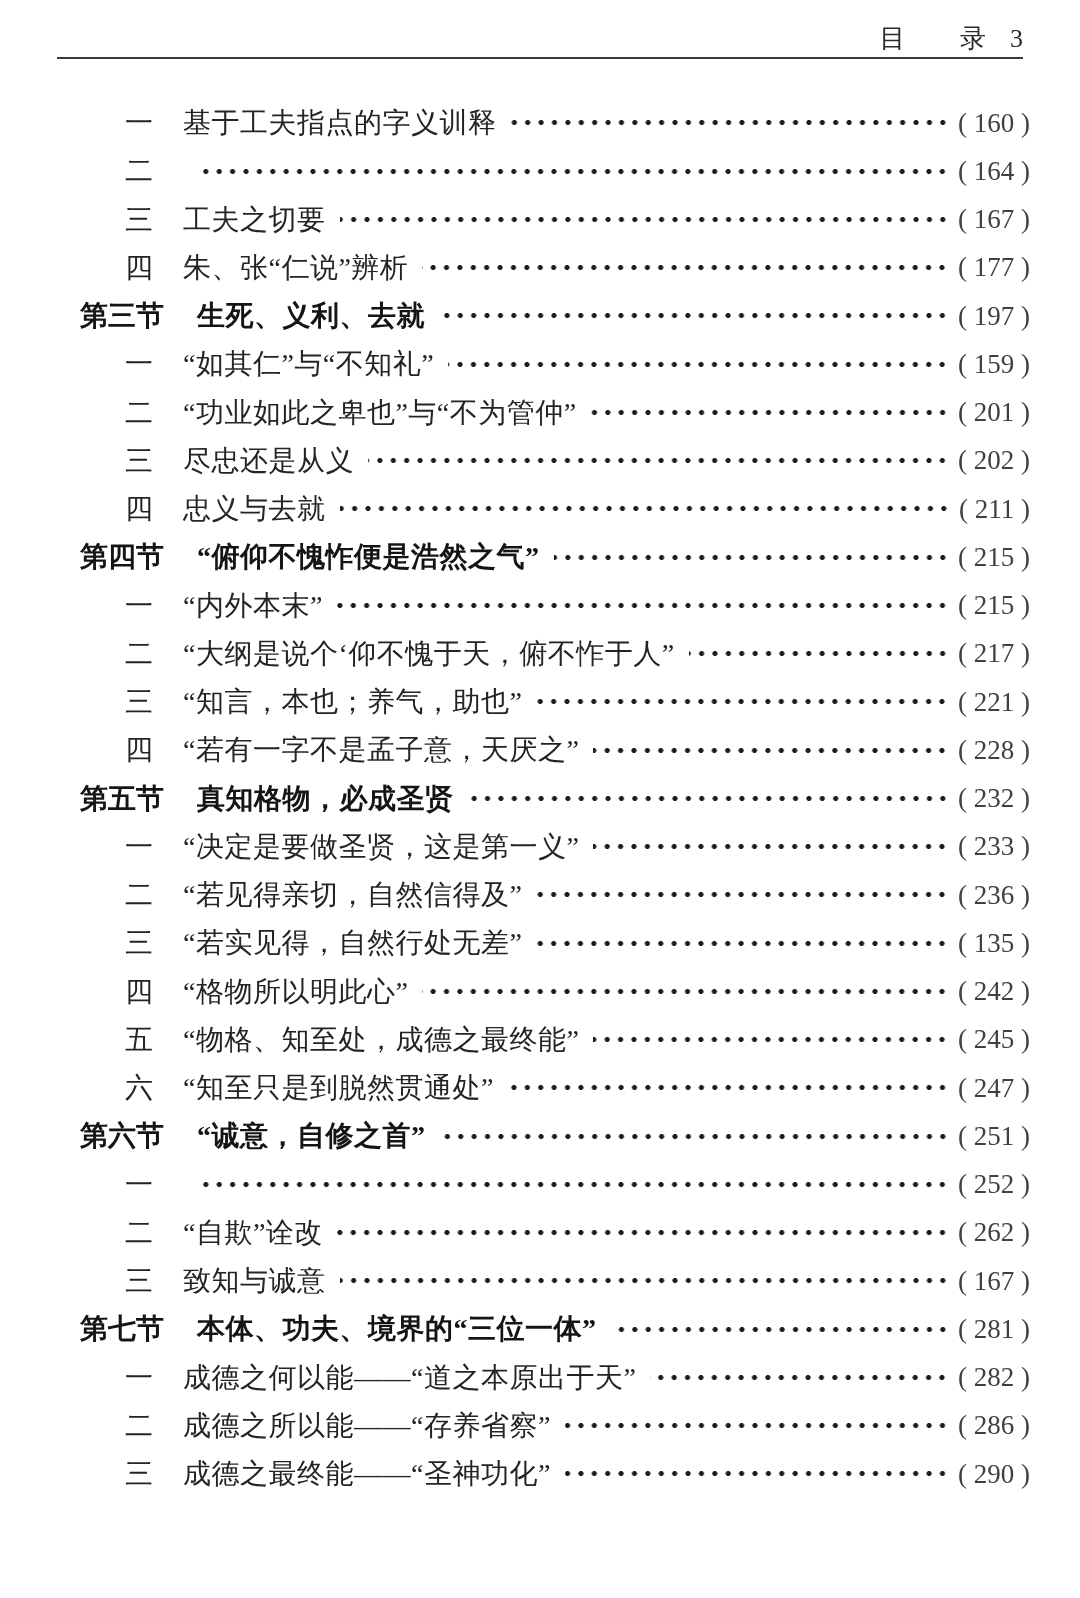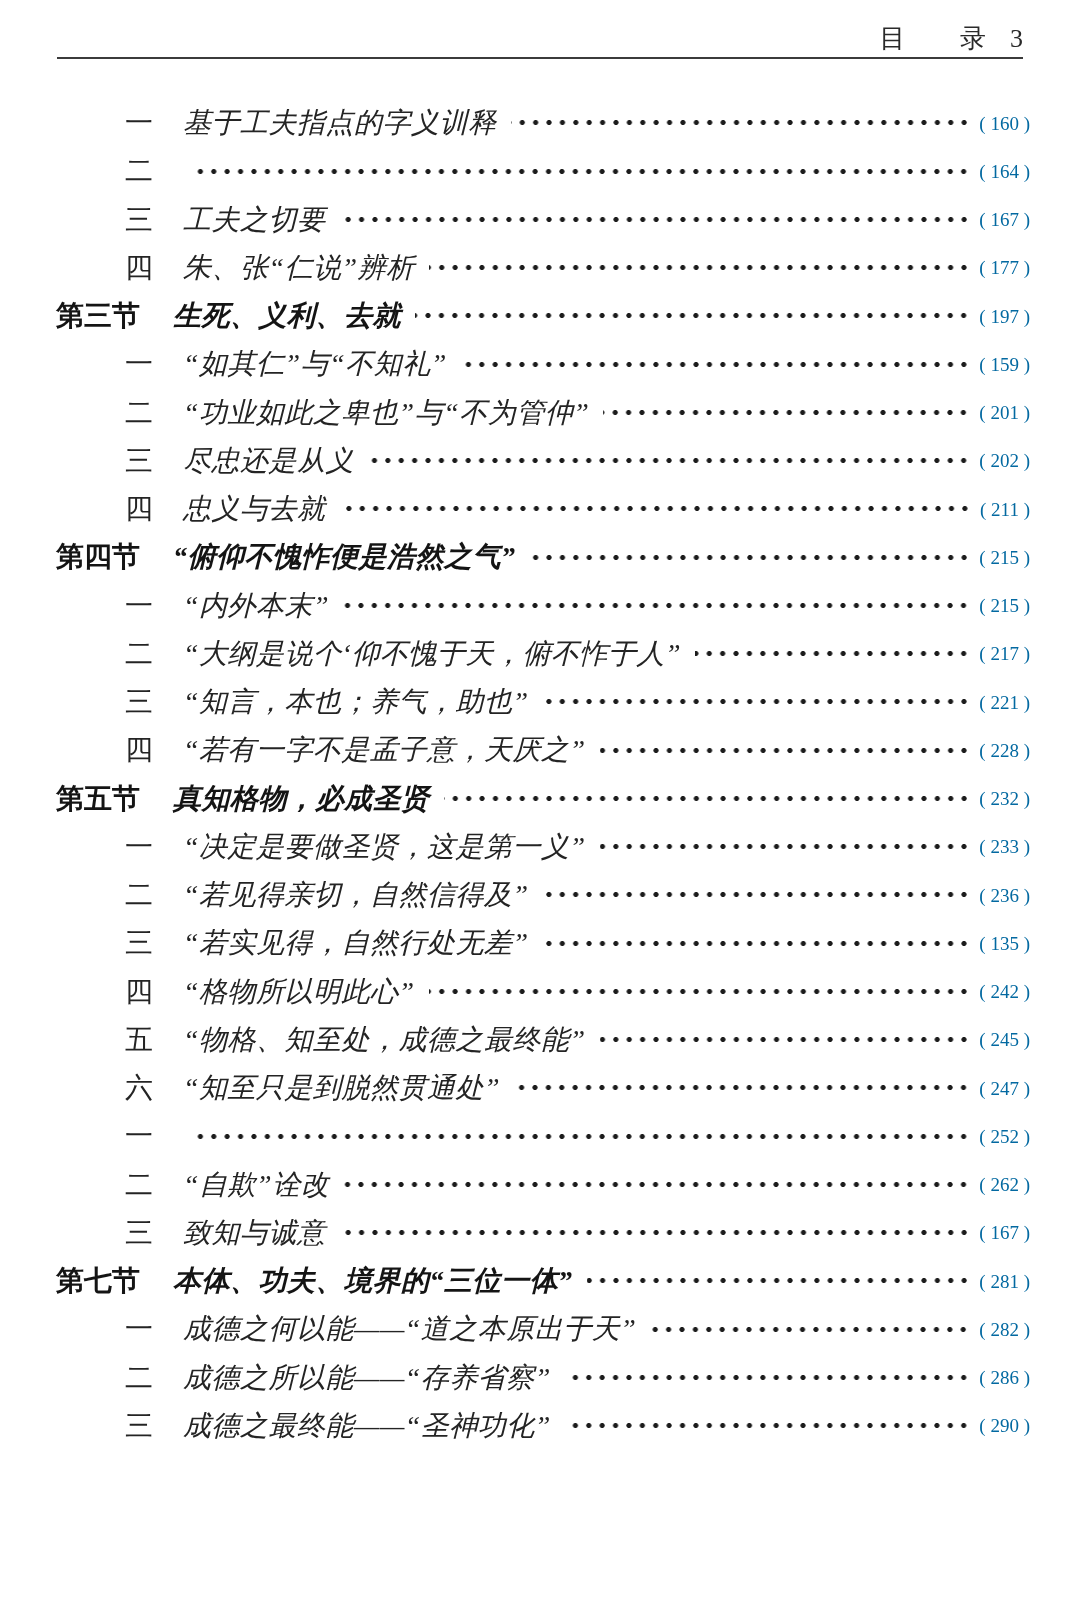--- a/index.html
+++ b/index.html
@@ -39,45 +39,45 @@
   
   .toc { padding-top: 40px; }
   .row {
     height: 48.25px;
     display: flex;
     align-items: center;
     padding-right: 50px;
     white-space: nowrap;
   }
   .row.sub { padding-left: 125px; font-size: 28px; font-weight: 400; color: #242424; }
-  .row.section { padding-left: 56px; font-size: 28px; font-weight: 700; color: #141414; }
+  .row.section { padding-left: 80px; font-size: 28px; font-weight: 700; color: #141414; }
 
   .row.sub .num { display: inline-block; width: 58px; flex: 0 0 58px; }
   .row.section .num { display: inline-block; margin-right: 33px; flex: 0 0 auto; }
 
-  .title { flex: 0 0 auto; letter-spacing: 0.5px; line-height: 1; font-style: italic; }
+  .title { flex: 0 0 auto; letter-spacing: 0.5px; line-height: 1; }
 
   .dots {
     flex: 1 1 auto;
     align-self: stretch;
     min-width: 18px;
     margin-left: 14px;
     margin-right: 9px;
     background-image: radial-gradient(circle, #1b1b1b 2.2px, rgba(0,0,0,0) 2.9px);
     background-size: 13.4px 13.4px;
     background-repeat: repeat-x;
     background-position: right center;
   }
 
   .pnum {
     flex: 0 0 auto;
     font-family: "Liberation Serif", "DejaVu Serif", serif;
-    font-size: 19px;
+    font-size: 27px;
     font-weight: 400;
-    color: #0369a1;
+    color: #404040;
     white-space: pre;
     line-height: 1;
   }
 </style>
 </head>
 <body>
 
 <div class="page">
   <div class="header">
     <span class="htitle">目 录</span>
@@ -223,20 +223,26 @@
     <span class="pnum">( 245 )</span>
   </div>
 
   <div class="row sub">
     <span class="num">六</span>
     <span class="title">“知至只是到脱然贯通处”</span>
     <span class="dots"></span>
     <span class="pnum">( 247 )</span>
   </div>
 
+  <div class="row section">
+    <span class="num">第六节</span>
+    <span class="title">“诚意，自修之首”</span>
+    <span class="dots"></span>
+    <span class="pnum">( 251 )</span>
+  </div>
 
   <div class="row sub">
     <span class="num">一</span>
     <span class="dots"></span>
     <span class="pnum">( 252 )</span>
   </div>
 
   <div class="row sub">
     <span class="num">二</span>
     <span class="title">“自欺”诠改</span>

